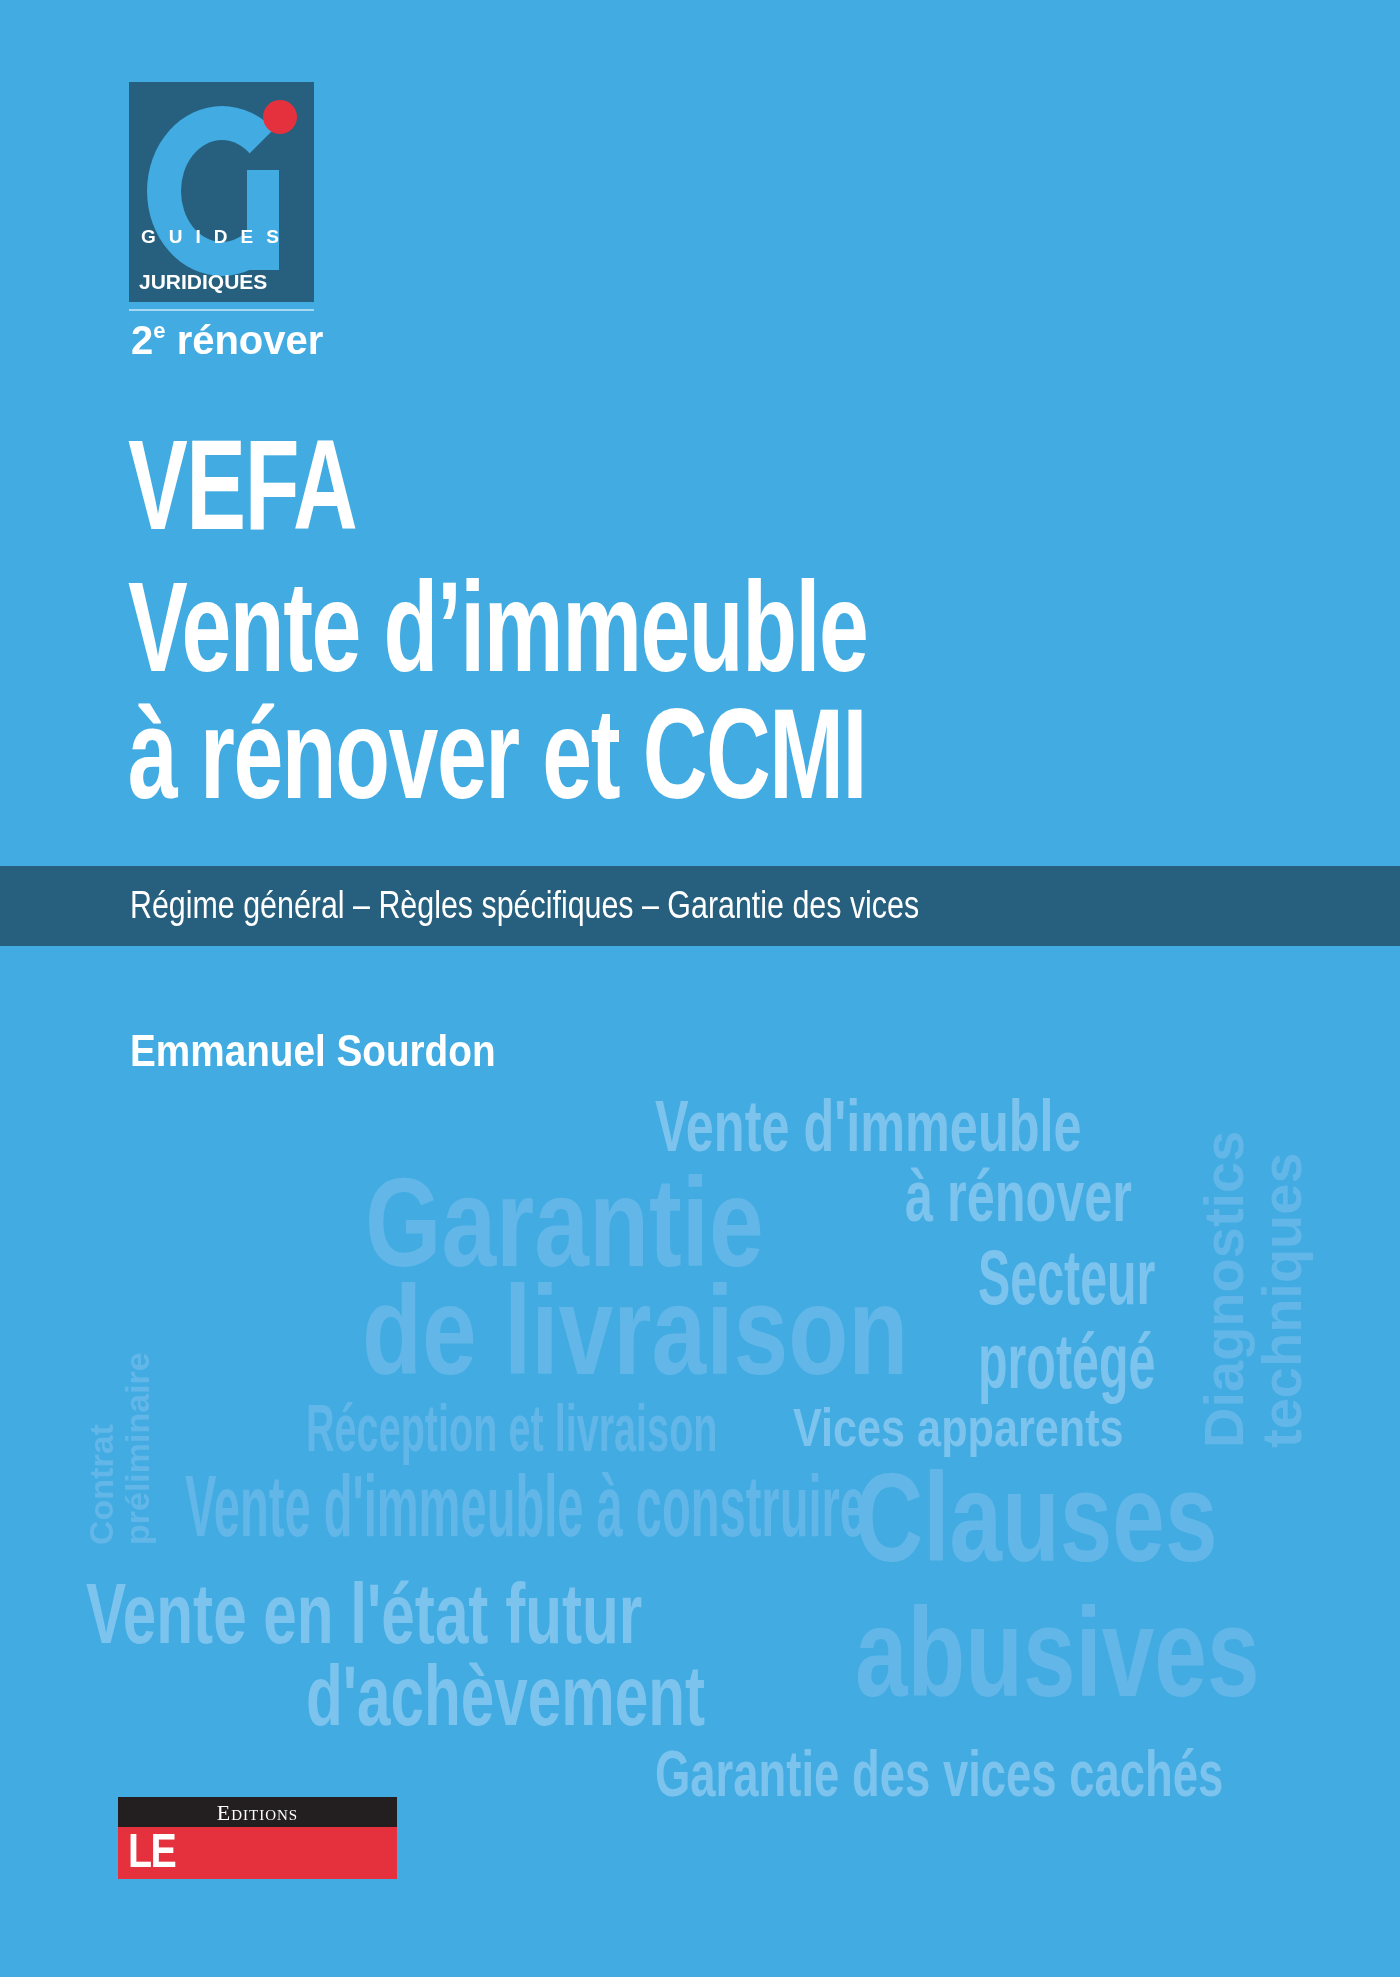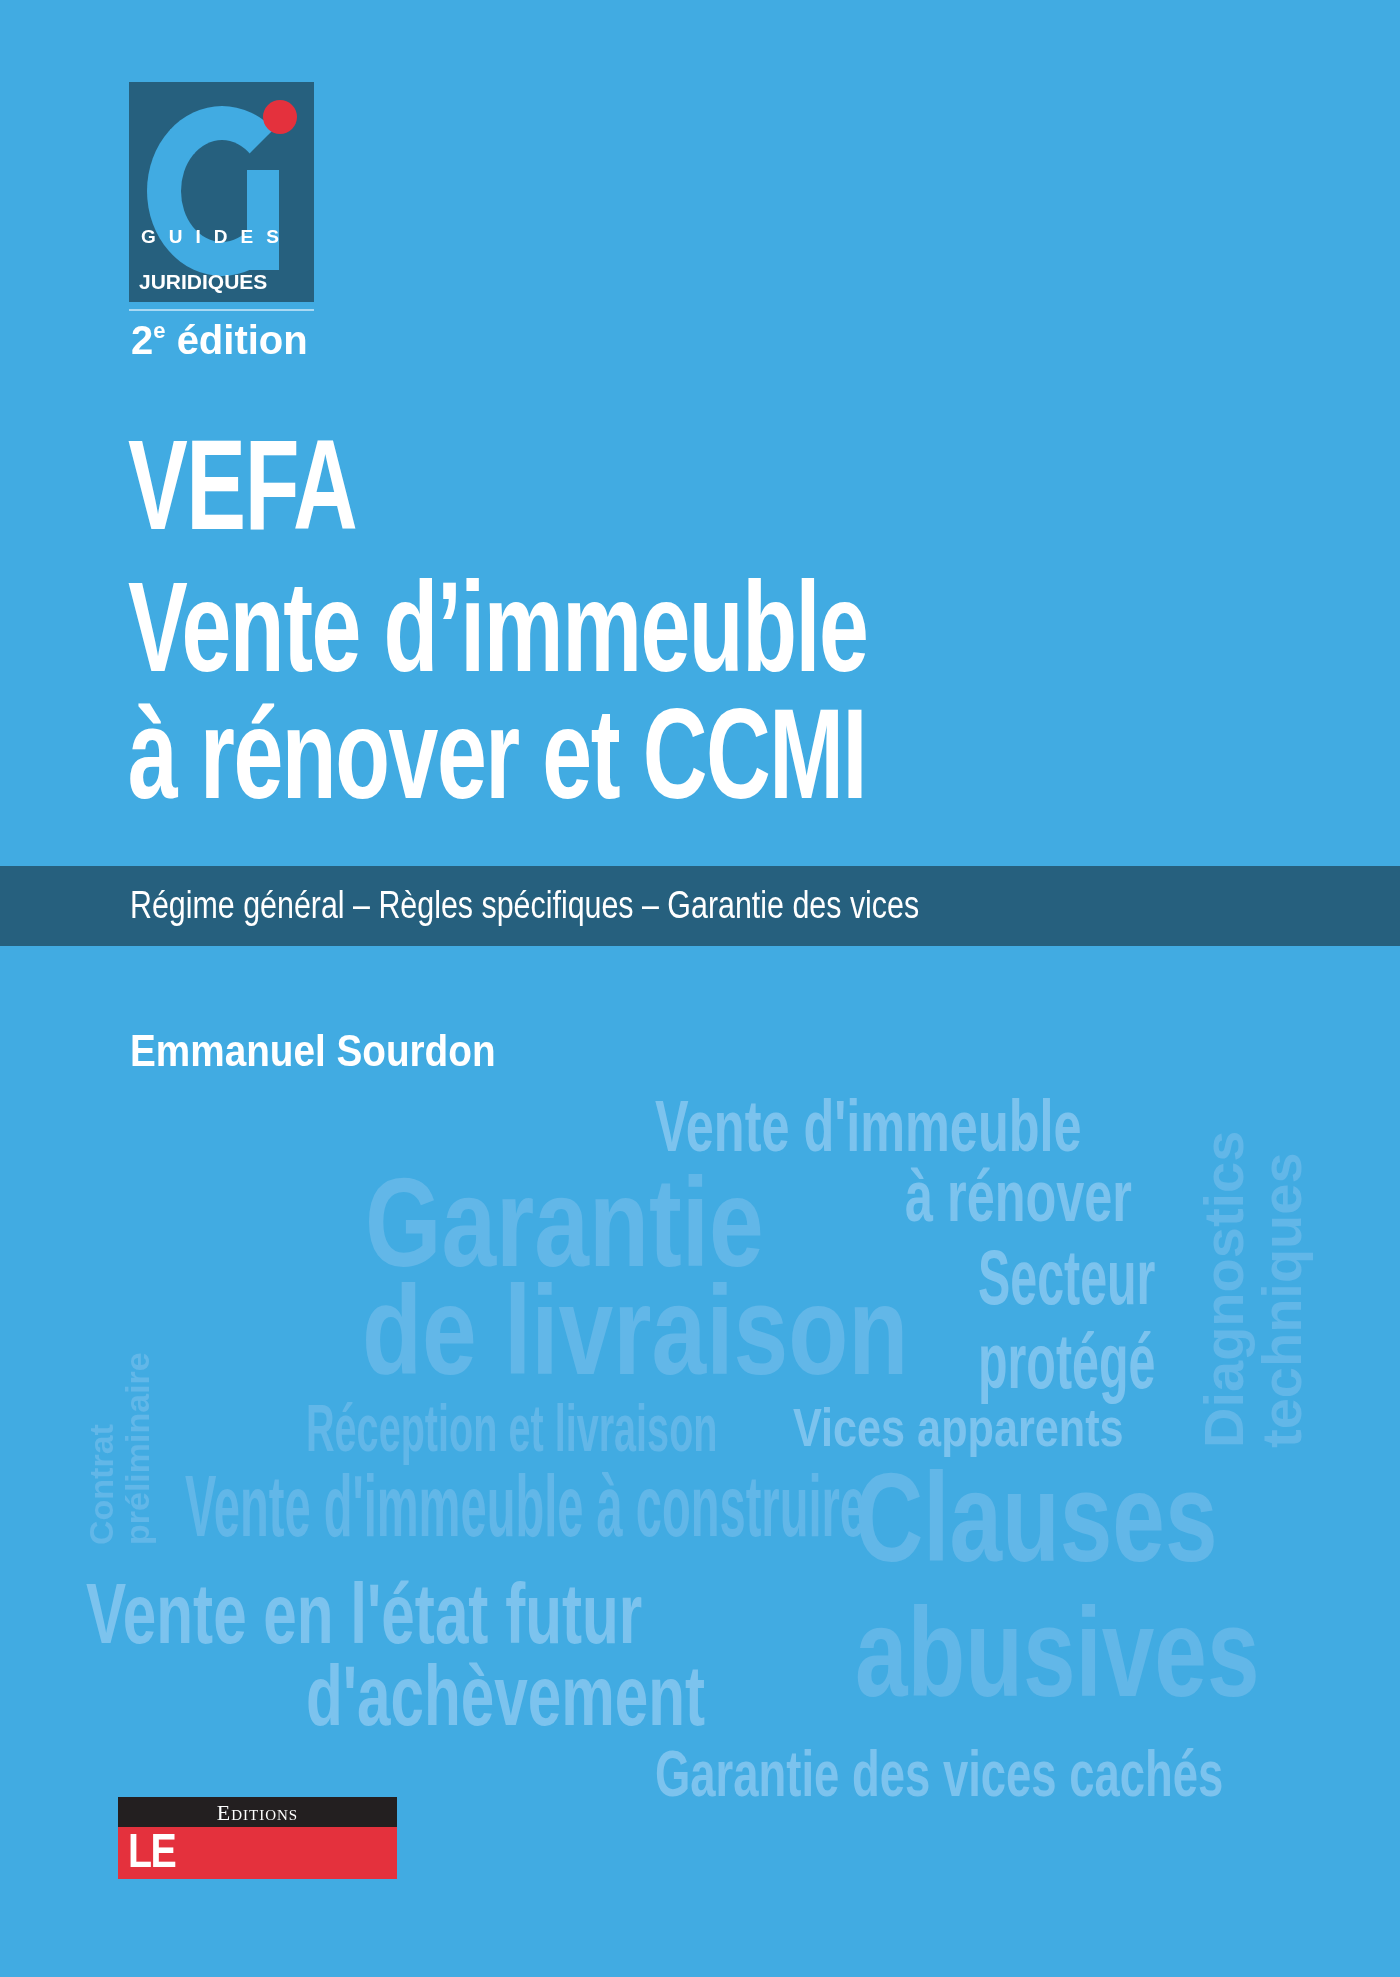--- a/index.html
+++ b/index.html
@@ -104,21 +104,21 @@
   <div class="logo-g"></div>
   <div class="logo-i-stem"></div>
   <div class="logo-dot"></div>
   <div class="logo-guides">GUIDES</div>
   <div class="logo-jur">JURIDIQUES</div>
 </div>
 <div class="logo-rule"></div>
 
 <div class="abs edition">
   <span>2</span><sup>e</sup>
-  <span>édition</span>
+  <span>rénover</span>
 </div>
 
 <div class="abs title-line" style="top:421px;">
   <span class="cond">VEFA</span>
 </div>
 <div class="abs title-line" style="top:563px;">
   <span class="cond">Vente d’immeuble</span>
 </div>
 <div class="abs title-line" style="top:690px;">
   <span class="cond">à rénover et CCMI</span>

